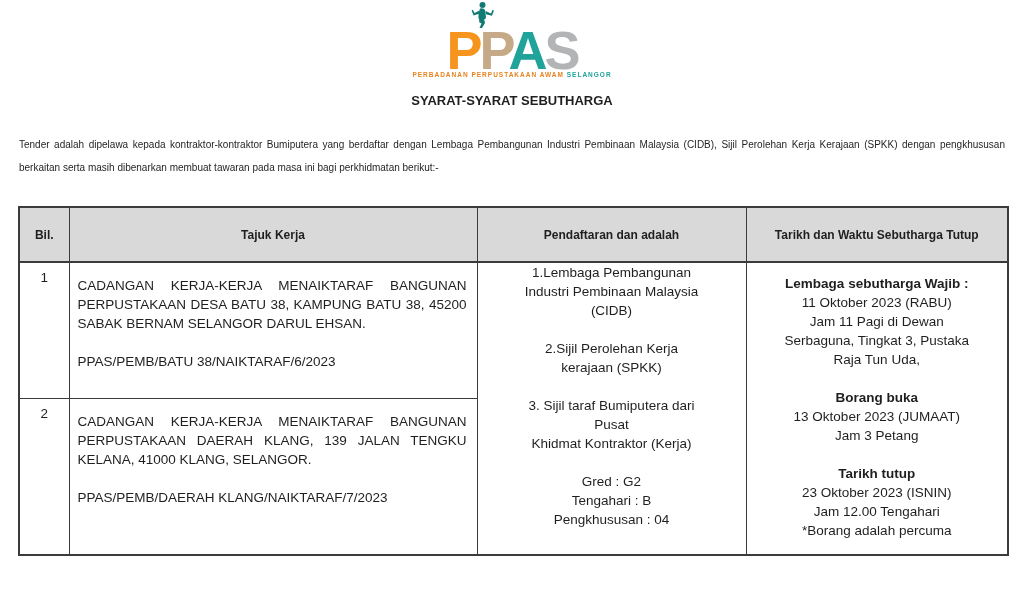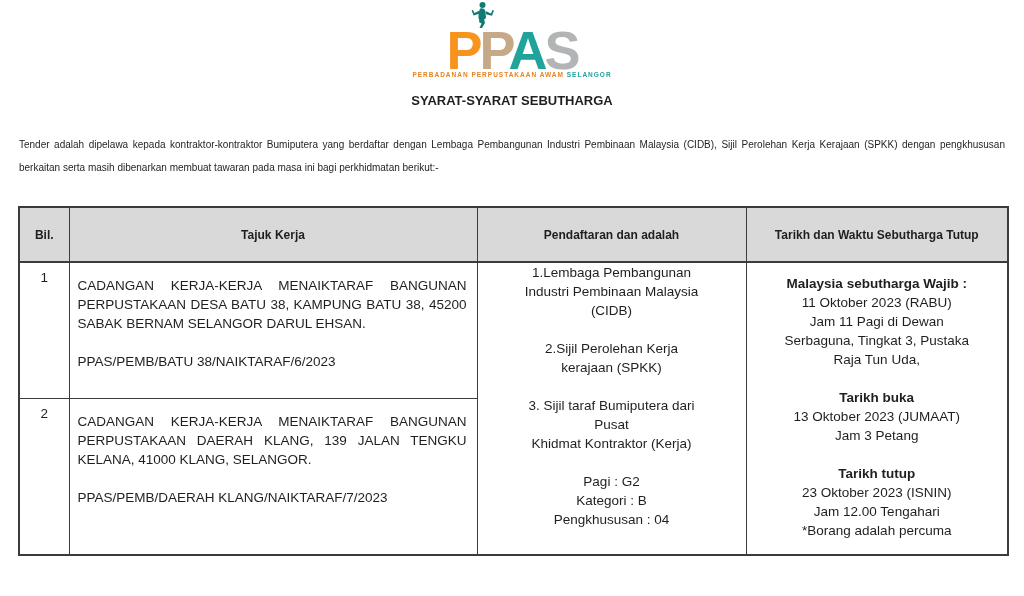--- a/index.html
+++ b/index.html
@@ -105,32 +105,32 @@
         <div class="cell-line">Industri Pembinaan Malaysia</div>
         <div class="cell-line">(CIDB)</div>
         <div class="spacer"></div>
         <div class="cell-line">2.Sijil Perolehan Kerja</div>
         <div class="cell-line">kerajaan (SPKK)</div>
         <div class="spacer"></div>
         <div class="cell-line">3. Sijil taraf Bumiputera dari</div>
         <div class="cell-line">Pusat</div>
         <div class="cell-line">Khidmat Kontraktor (Kerja)</div>
         <div class="spacer"></div>
-        <div class="cell-line">Pagi : G2</div>
-        <div class="cell-line">Kategori : B</div>
+        <div class="cell-line">Gred : G2</div>
+        <div class="cell-line">Tengahari : B</div>
         <div class="cell-line">Pengkhususan : 04</div>
       </td>
       <td class="date-cell" rowspan="2">
-        <div class="cell-line b">Malaysia sebutharga Wajib :</div>
+        <div class="cell-line b">Lembaga sebutharga Wajib :</div>
         <div class="cell-line">11 Oktober 2023 (RABU)</div>
         <div class="cell-line">Jam 11 Pagi di Dewan</div>
         <div class="cell-line">Serbaguna, Tingkat 3, Pustaka</div>
         <div class="cell-line">Raja Tun Uda,</div>
         <div class="spacer"></div>
-        <div class="cell-line b">Tarikh buka</div>
+        <div class="cell-line b">Borang buka</div>
         <div class="cell-line">13 Oktober 2023 (JUMAAT)</div>
         <div class="cell-line">Jam 3 Petang</div>
         <div class="spacer"></div>
         <div class="cell-line b">Tarikh tutup</div>
         <div class="cell-line">23 Oktober 2023 (ISNIN)</div>
         <div class="cell-line">Jam 12.00 Tengahari</div>
         <div class="cell-line">*Borang adalah percuma</div>
       </td>
     </tr>
     <tr class="row-2">

